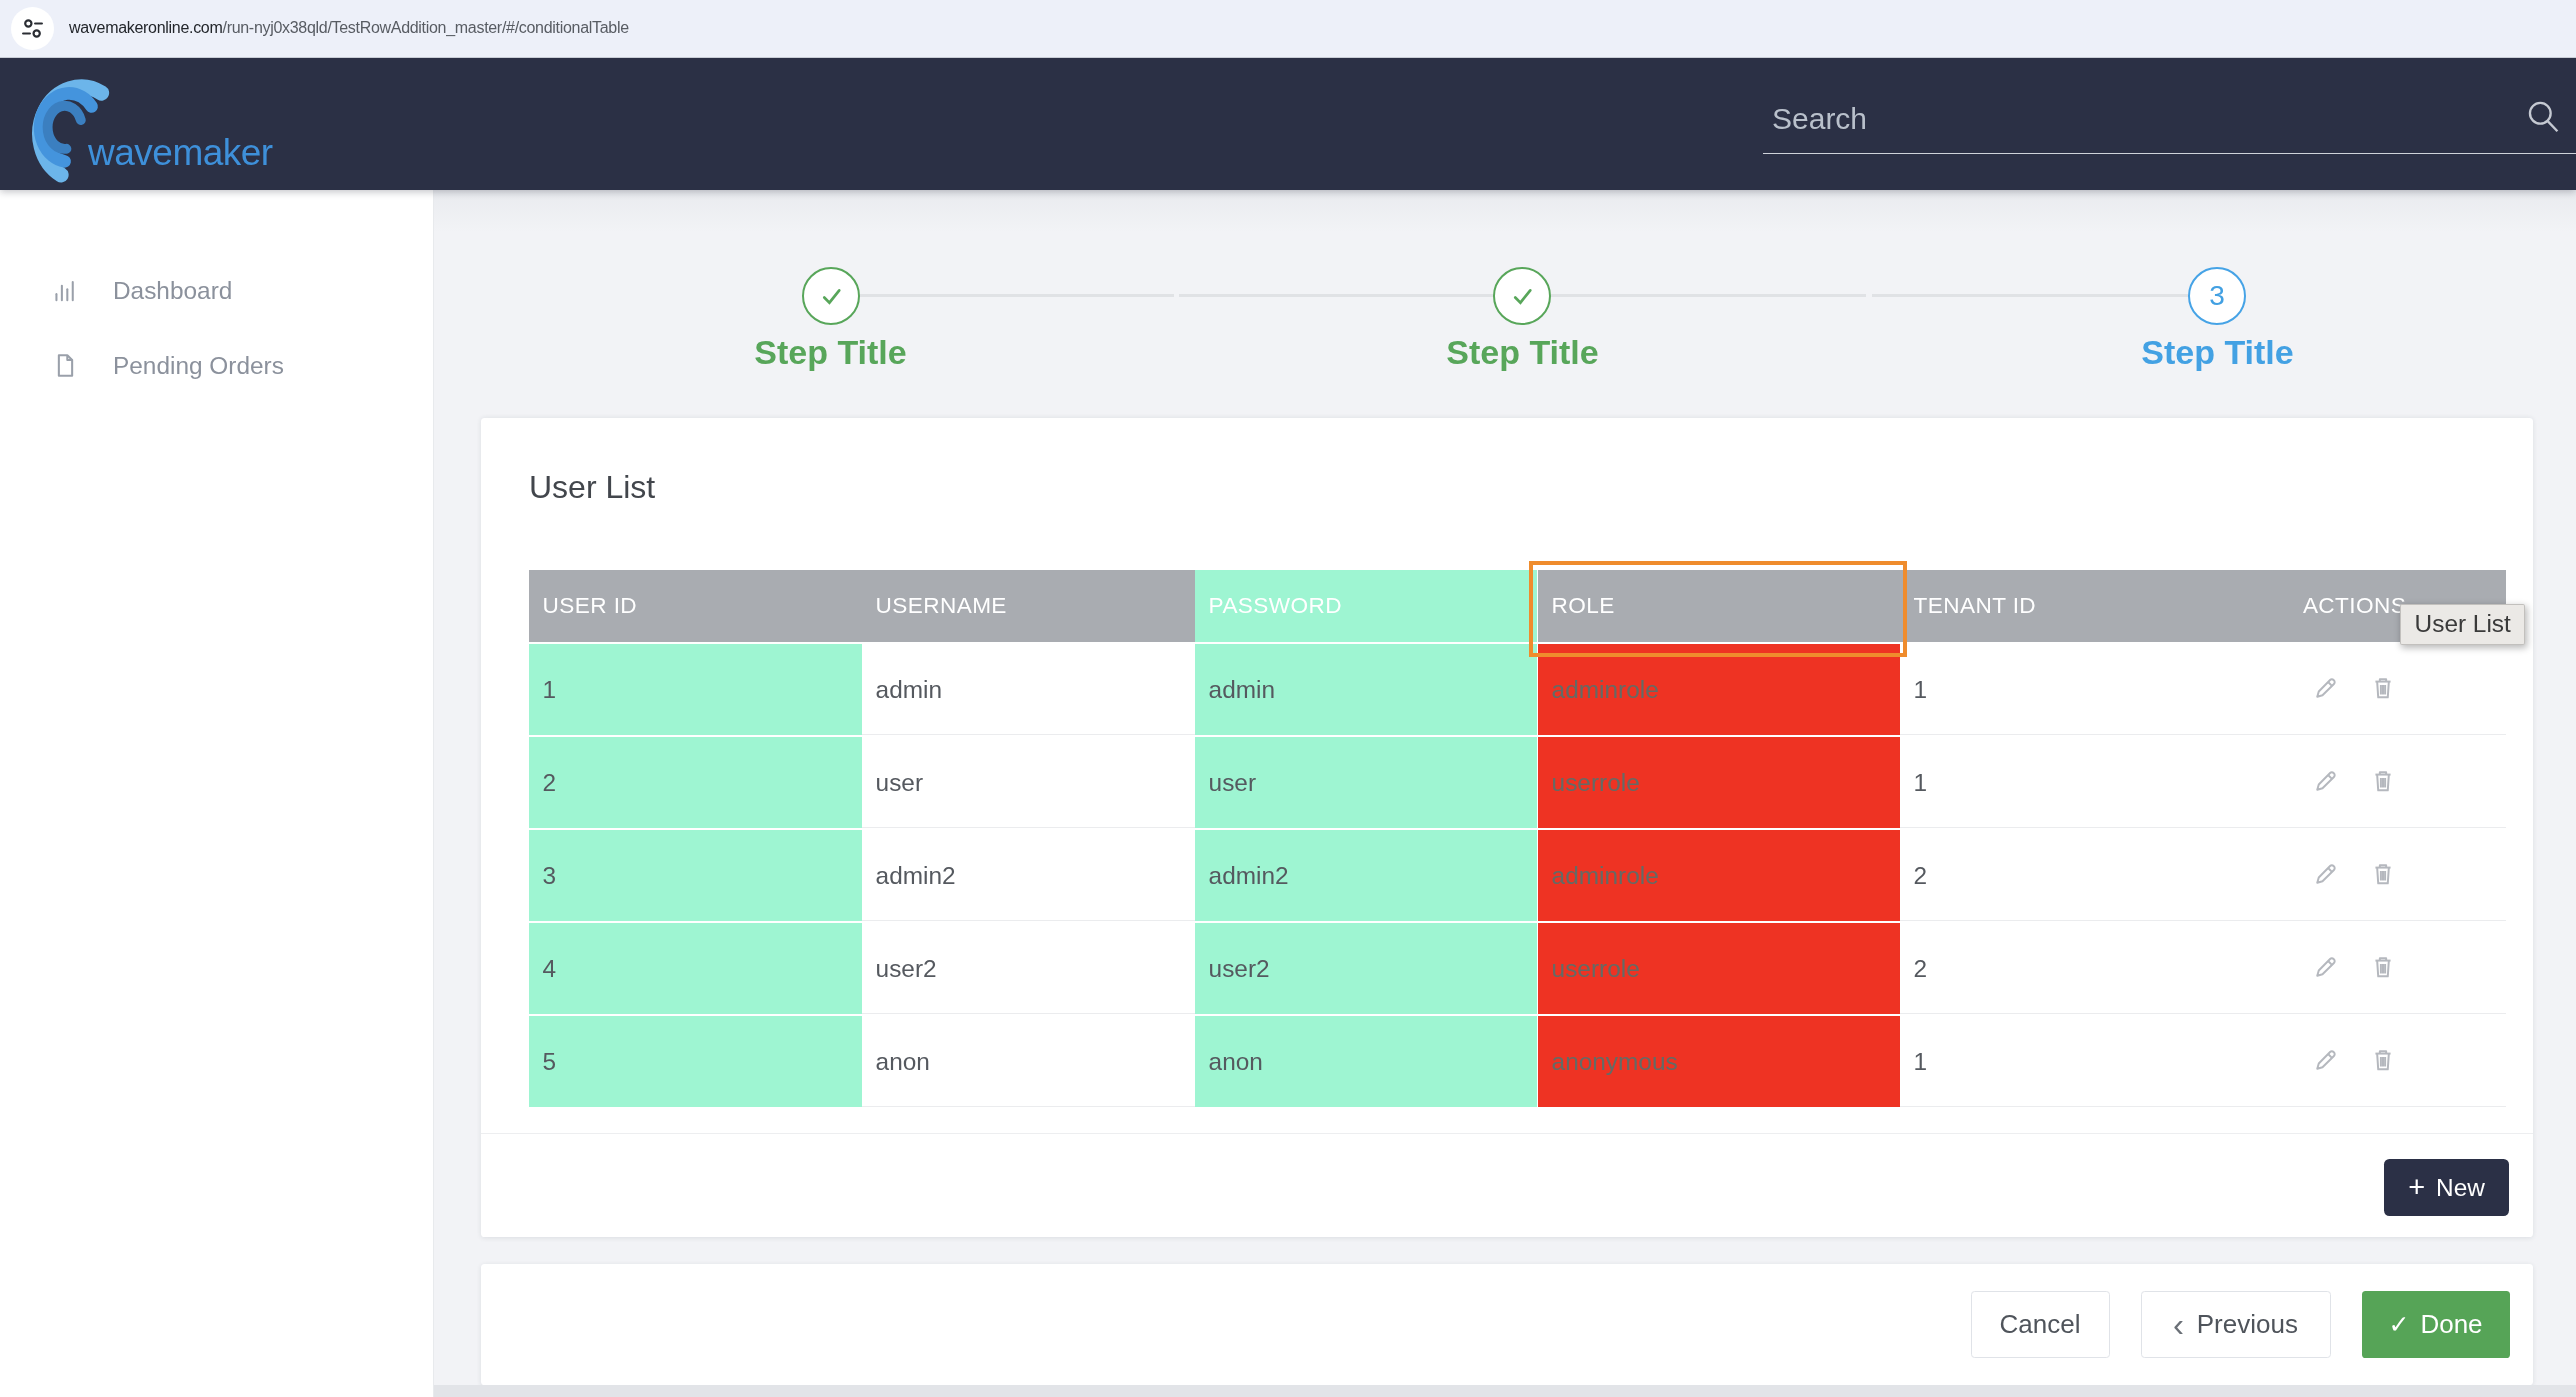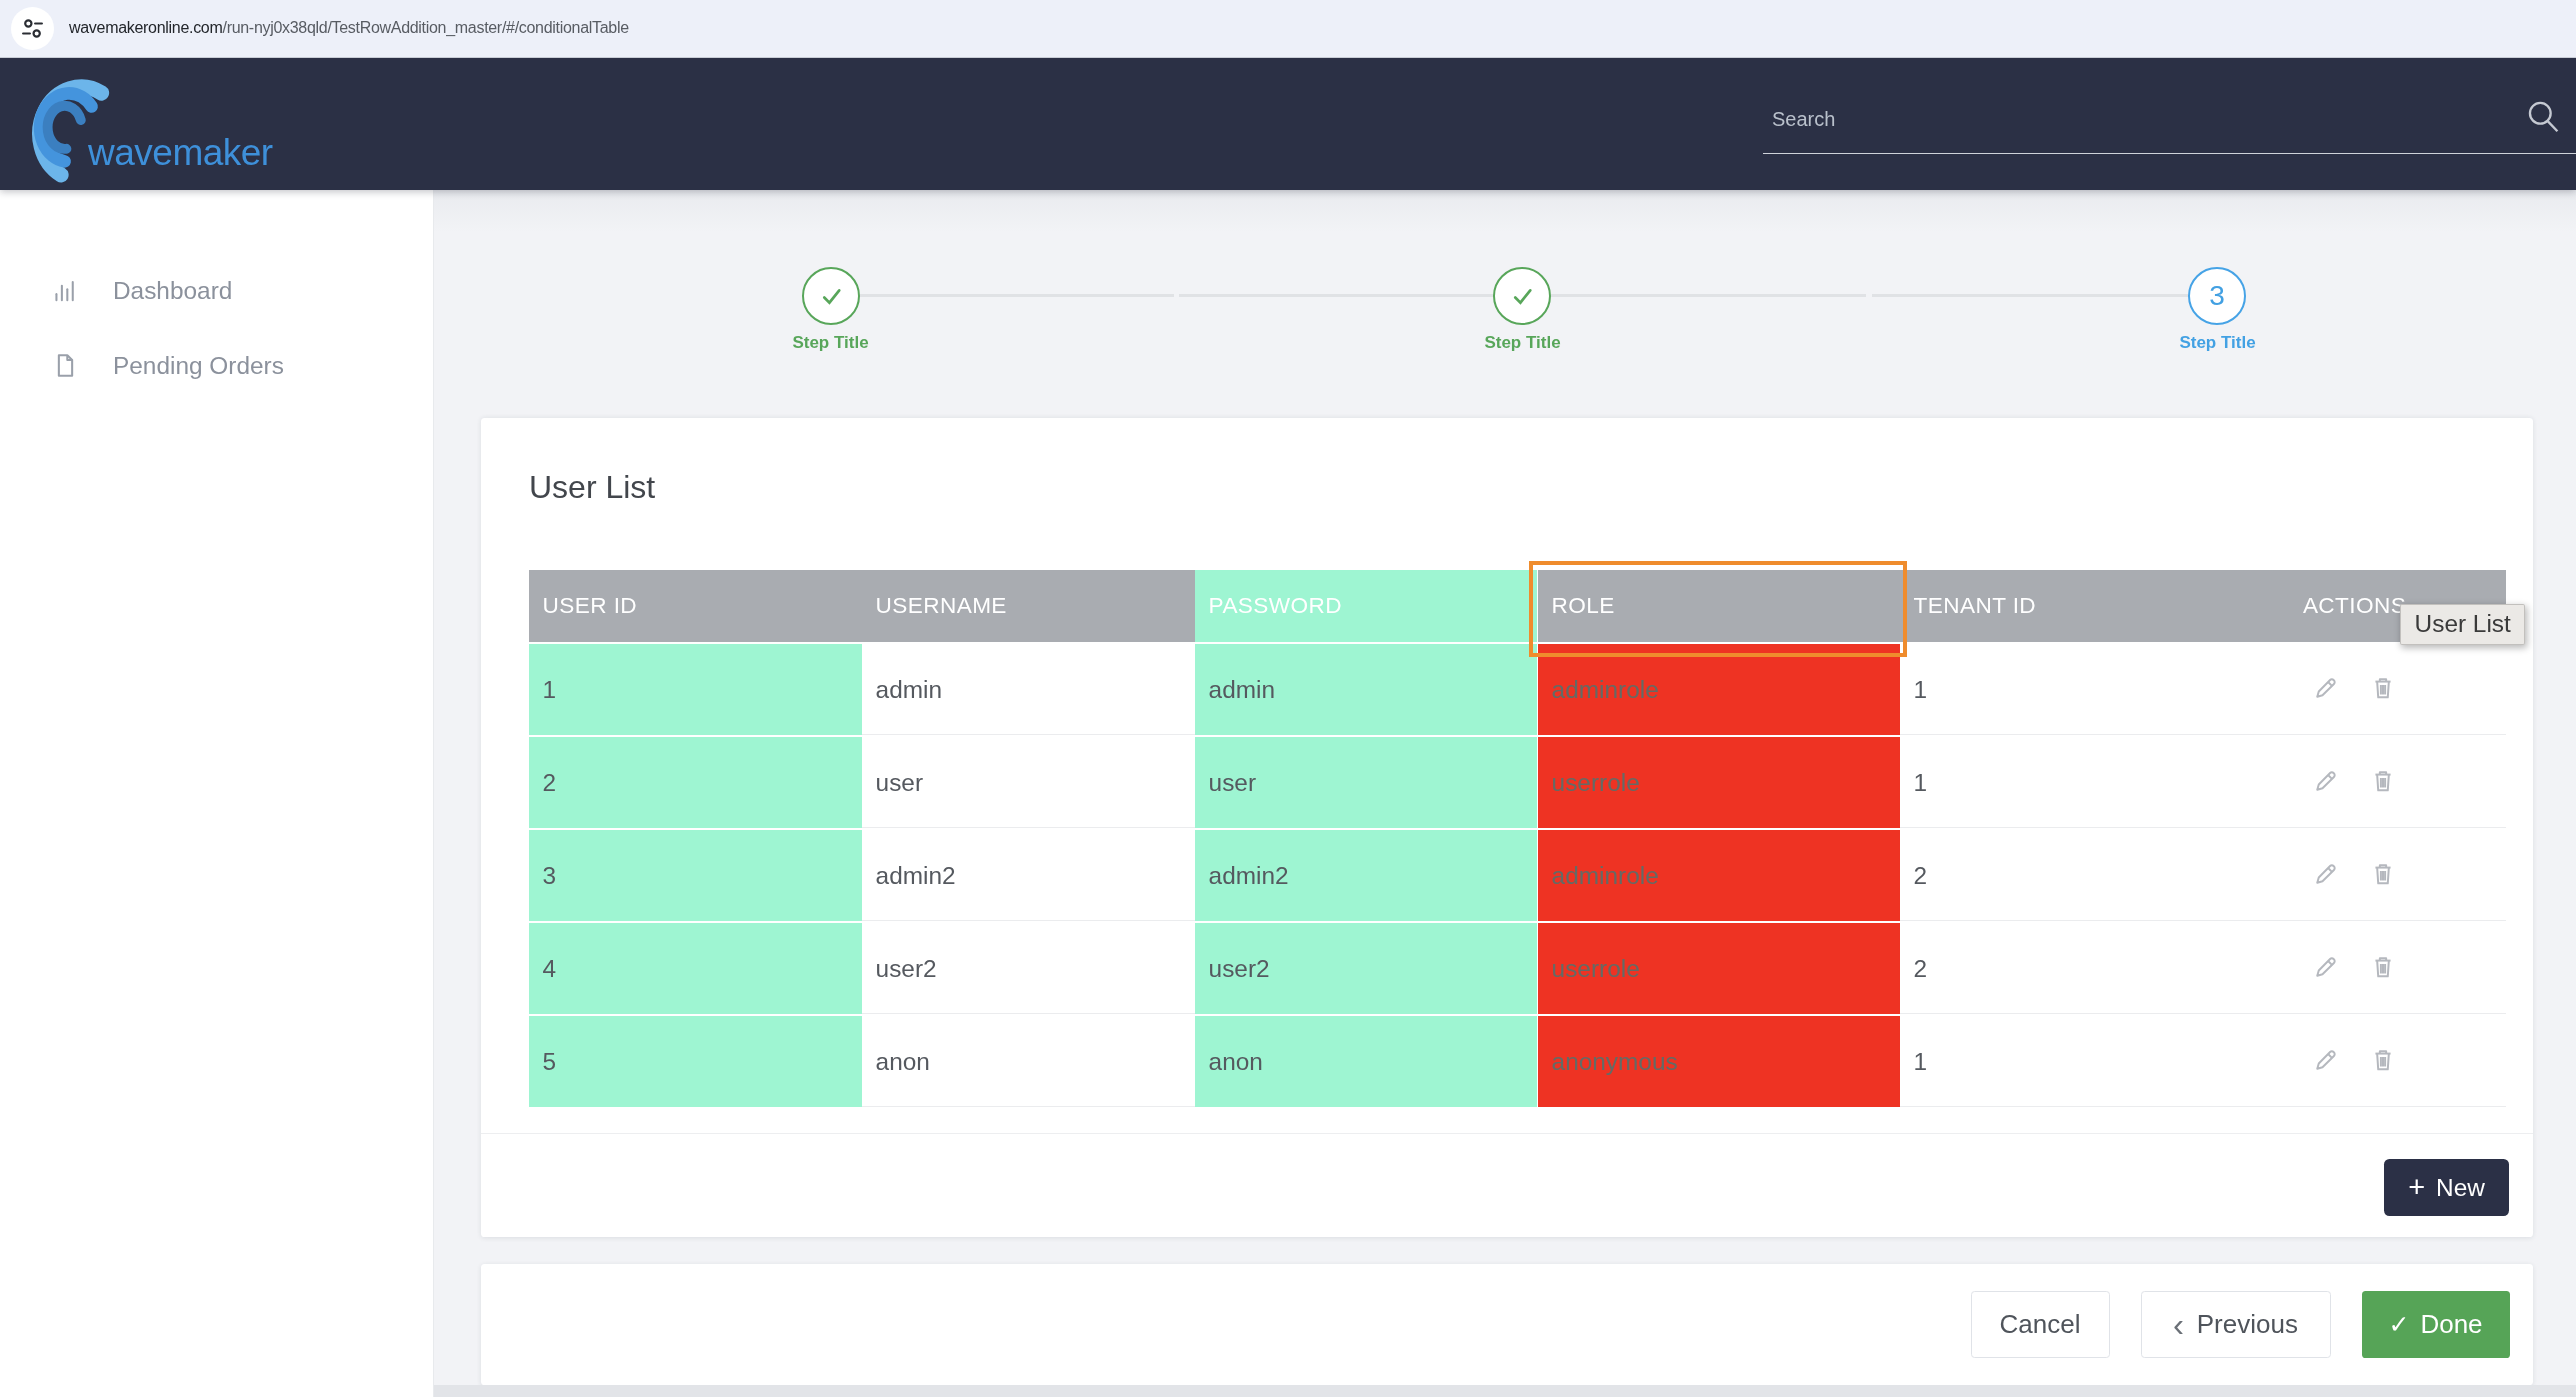--- a/index.html
+++ b/index.html
@@ -17,21 +17,21 @@
   .url-path { color:#585c63; }
 
   
   .app-header { position:absolute; left:0; top:58px; width:2576px; height:132px;
                 background:#2b3045; z-index:40; box-shadow:0 1.8px 7.2px rgba(20,24,40,.25); }
   .logo-box { position:absolute; left:25px; top:7.2px; }
   .brand-word { position:absolute; left:88px; top:74px; font-size:37px; color:#3e90da; letter-spacing:-0.5px; }
   .search-wrap { position:absolute; left:1763px; top:33px; width:813px; height:63px;
                  border-bottom:1.8px solid #cfd3da; }
   .search-input { width:100%; height:100%; background:transparent; border:none; outline:none;
-                  font-size:20px; color:#e8ebf2; padding:0 54px 5.4px 9px;
+                  font-size:30px; color:#e8ebf2; padding:0 54px 5.4px 9px;
                   font-family:"Liberation Sans", sans-serif; }
   .search-input::placeholder { color:#b9c0cb; opacity:1; }
   .search-glyph { position:absolute; right:12.7px; top:7.2px; }
 
   
   .layout { position:absolute; left:0; top:190px; width:2576px; height:1208px; }
   .sidebar { position:absolute; left:0; top:0; width:434px; height:1208px;
              background:#ffffff; border-right:0.9px solid #e8eaed; padding-top:63px; }
   .side-item { height:75px; display:flex; align-items:center; padding-left:51px; cursor:pointer; }
   .side-item .s-icon { width:29px; height:29px; margin-right:33px; flex:0 0 auto; }
@@ -41,21 +41,21 @@
           background:linear-gradient(180deg,#e9ebef 0,#f2f3f6 42px); }
 
   
   .conn { position:absolute; top:104px; height:2.7px; background:#e0e2e5; }
   .step-circle { position:absolute; top:77px; width:58px; height:58px; border-radius:50%;
                  background:#fff; display:flex; align-items:center; justify-content:center; cursor:pointer; }
   .step-circle.done { border:2.7px solid #58a65a; }
   .step-circle.current { border:2.7px solid #46a3e6; }
   .step-num { font-size:28px; color:#42a0e2; }
   .step-label { position:absolute; top:143px; width:217px; text-align:center;
-                font-size:17px; font-weight:bold; }
+                font-size:34px; font-weight:bold; }
   .step-label.done { color:#58a65a; }
   .step-label.current { color:#43a1e3; }
 
   
   .panel { position:absolute; left:47px; top:228px; width:2052px; height:819px;
            background:#fff; border-radius:3.6px; box-shadow:0 0.9px 5.4px rgba(31,45,61,.10); }
   .panel-title { position:absolute; left:48px; top:51px; font-size:32px; color:#42464c; }
 
   table.grid { position:absolute; left:48px; top:152px; width:1976px;
                border-collapse:separate; border-spacing:0; table-layout:fixed; }

